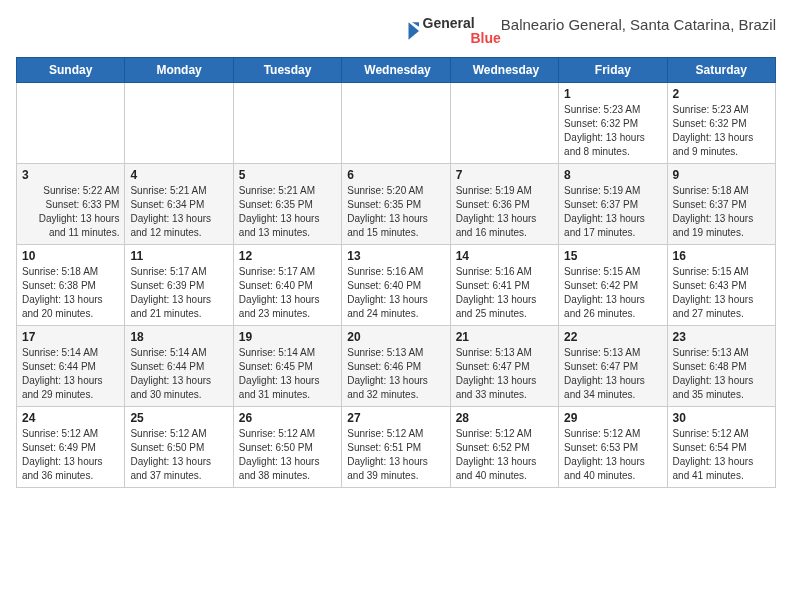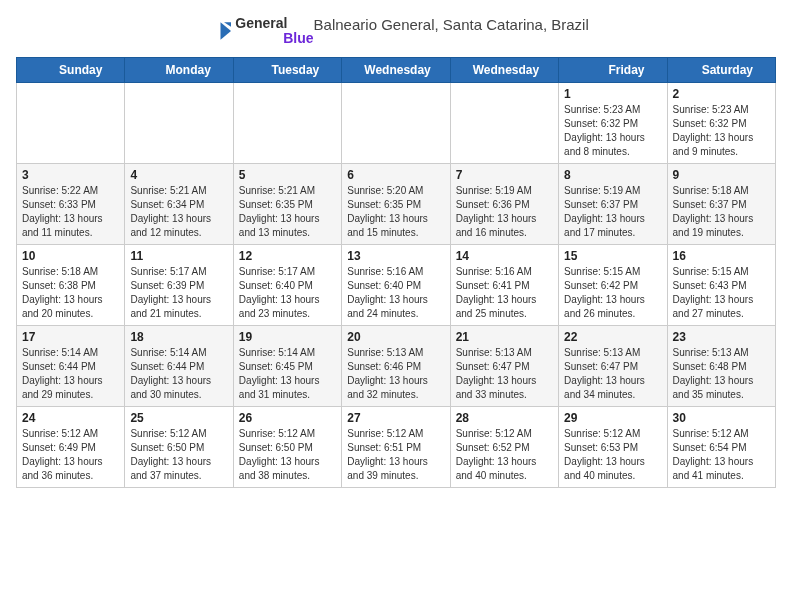--- a/index.html
+++ b/index.html
@@ -6,37 +6,37 @@
     body {
       font-family: Arial, sans-serif;
       background: #fff;
       width: 792px;
       min-height: 612px;
       padding: 16px;
     }
     .header {
       display: flex;
       align-items: flex-start;
-      justify-content: center;
+      justify-content: flex-end;
       margin-bottom: 10px;
     }
     .logo {
       display: flex;
       align-items: center;
       gap: 4px;
     }
     .logo-text {
       display: flex;
       flex-direction: column;
       font-size: 14px;
       font-weight: bold;
       line-height: 1.1;
     }
     .logo-text span:first-child { color: #333; }
-    .logo-text span:last-child { color: #6d28d9; padding-left: 48px; }
+    .logo-text span:last-child { color: #ef4444; padding-left: 48px; }
     .logo-icon {
       width: 28px;
       height: 28px;
     }
     .title-block {
       text-align: right;
     }
     .month-title {
       font-size: 32px;
       font-weight: normal;
@@ -50,21 +50,21 @@
       width: 100%;
       border-collapse: collapse;
       table-layout: fixed;
     }
     thead th {
       background: #2a6db5;
       color: #fff;
       font-size: 12px;
       font-weight: bold;
       padding: 5px 22px;
-      text-align: right;
+      text-align: center;
       border: 1px solid #1a5a9a;
     }
     tbody td {
       border: 1px solid #ccc;
       vertical-align: top;
       padding: 4px 5px;
       font-size: 9.5px;
       color: #333;
       height: 80px;
       background: #fff;
@@ -136,21 +136,21 @@
           <span class="day-num">2</span>
           <div class="day-info" style="white-space: pre-line;">Sunrise: 5:23 AM
 Sunset: 6:32 PM
 Daylight: 13 hours
 and 9 minutes.</div>
         </td>
       </tr>
       <tr>
         <td>
           <span class="day-num">3</span>
-          <div class="day-info" style="white-space: pre-line;">Sunrise: 5:22 AM
+          <div class="day-info" style="white-space: pre-line; text-align: right;">Sunrise: 5:22 AM
 Sunset: 6:33 PM
 Daylight: 13 hours
 and 11 minutes.</div>
         </td>
         <td>
           <span class="day-num">4</span>
           <div class="day-info" style="white-space: pre-line;">Sunrise: 5:21 AM
 Sunset: 6:34 PM
 Daylight: 13 hours
 and 12 minutes.</div>

